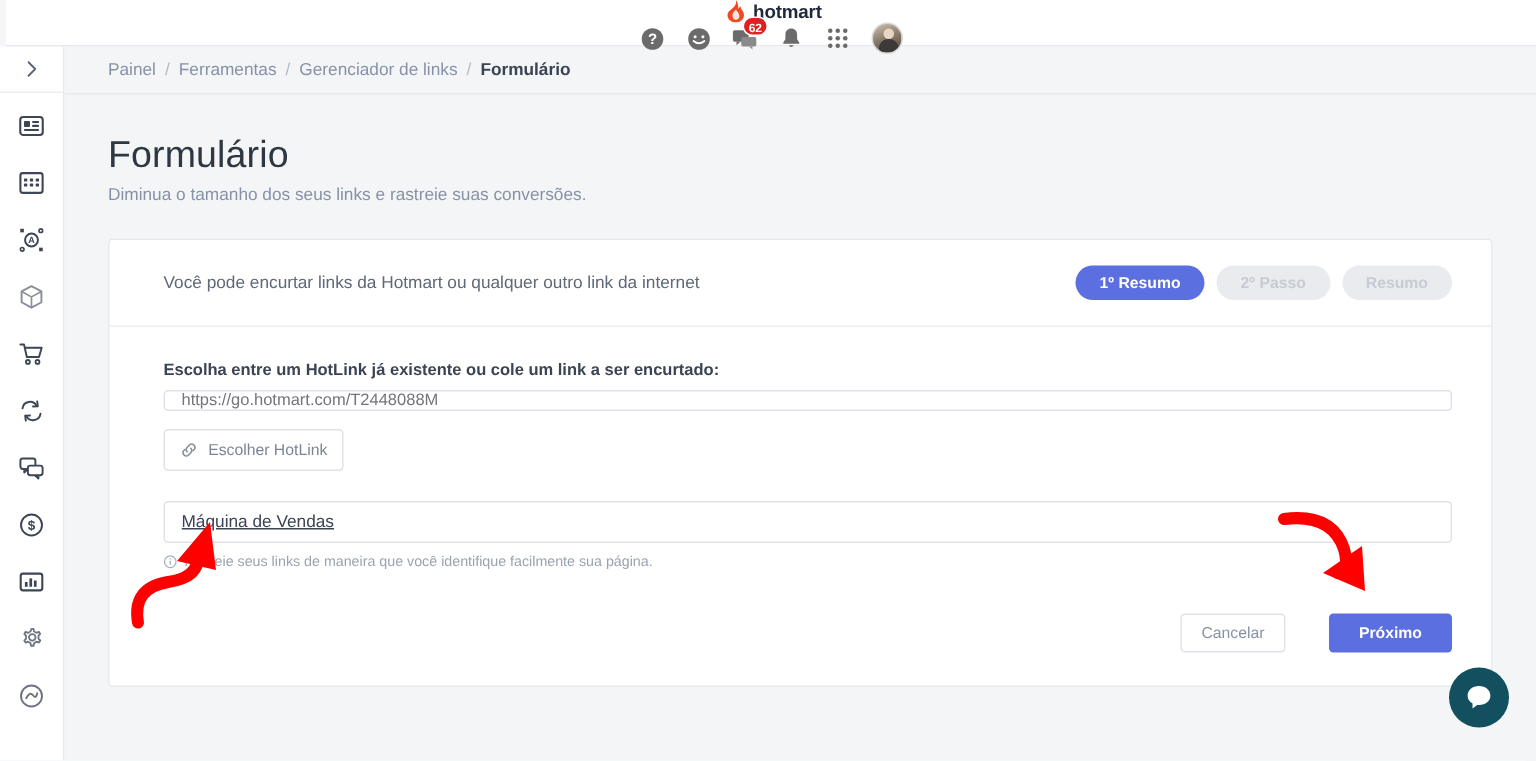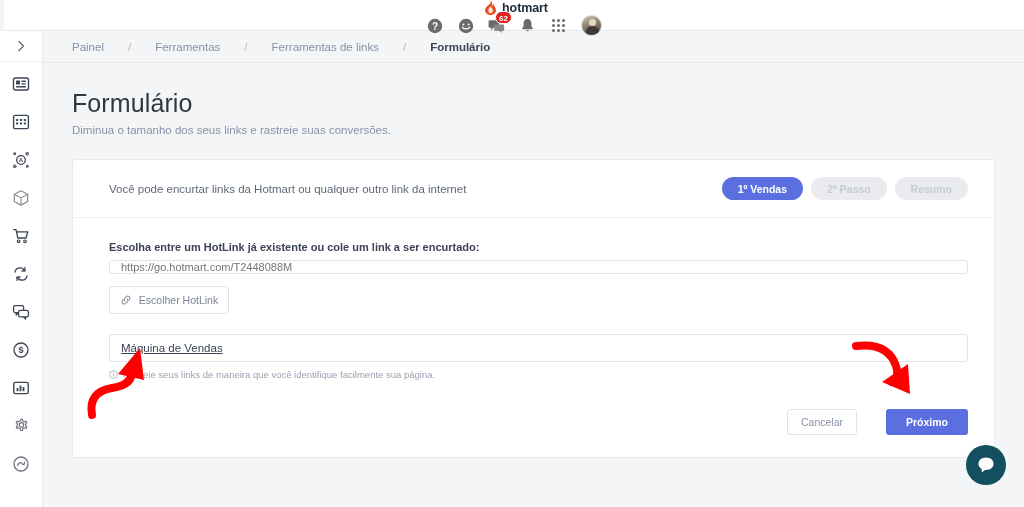--- a/index.html
+++ b/index.html
@@ -56,21 +56,21 @@
   .side-items { padding-top: 11px; display: flex; flex-direction: column; align-items: center; gap: 16px; }
   .side-item {
     width: 22px; height: 22px; display: flex; align-items: center; justify-content: center;
     color: #4a5261; cursor: pointer;
   }
   .side-item svg { display: block; }
 
   
   .main { position: absolute; top: 31px; left: 43px; width: 981px; height: 476px; background: #f4f5f7; }
   .breadcrumb {
-    height: 32px; display: flex; align-items: center; gap: 24px;
+    height: 32px; display: flex; align-items: center; gap: 6px;
     padding-left: 29px; font-size: 11.5px; color: #8792a6;
     background: #f4f5f7; border-bottom: 1px solid #e7e9ee;
   }
   .crumb { cursor: pointer; }
   .crumb.last { color: #3b4454; font-weight: bold; cursor: default; }
   .crumb-sep { color: #b3bac6; }
 
   .page { padding: 26px 29px 0 29px; }
   .page-title { font-size: 25px; font-weight: normal; color: #2f3741; letter-spacing: 0.1px; }
   .page-sub { margin-top: 6px; font-size: 11.5px; color: #8792a6; }
@@ -321,35 +321,35 @@
     </div>
   </div>
 
   <div class="main">
 
     <div class="breadcrumb">
       <span class="crumb">Painel</span>
       <span class="crumb-sep">/</span>
       <span class="crumb">Ferramentas</span>
       <span class="crumb-sep">/</span>
-      <span class="crumb">Ferramentas de links</span>
+      <span class="crumb">Gerenciador de links</span>
       <span class="crumb-sep">/</span>
       <span class="crumb last">Formulário</span>
     </div>
 
     <div class="page">
       <div class="page-title">Formulário</div>
       <div class="page-sub">Diminua o tamanho dos seus links e rastreie suas conversões.</div>
 
       <div class="card">
 
         <div class="card-head">
           <div class="card-head-text">Você pode encurtar links da Hotmart ou qualquer outro link da internet</div>
           <div class="steps">
-            <div class="step active">1º Vendas</div>
+            <div class="step active">1º Resumo</div>
             <div class="step idle">2º Passo</div>
             <div class="step idle">Resumo</div>
           </div>
         </div>
 
         <div class="card-body">
 
           <div class="field-label">Escolha entre um HotLink já existente ou cole um link a ser encurtado:</div>
           <div class="row">
             <input class="text-input" type="text" placeholder="https://go.hotmart.com/T2448088M" style="">

